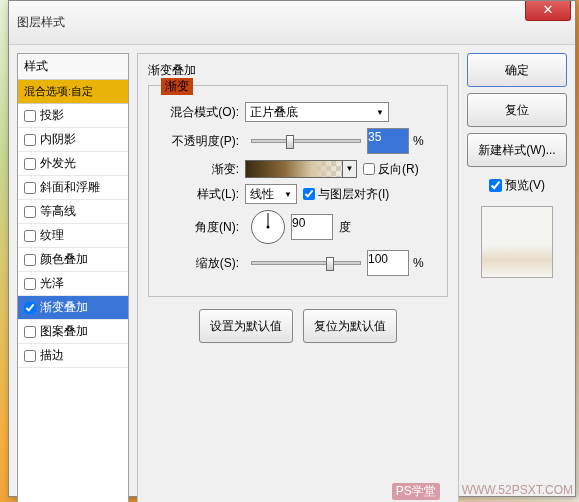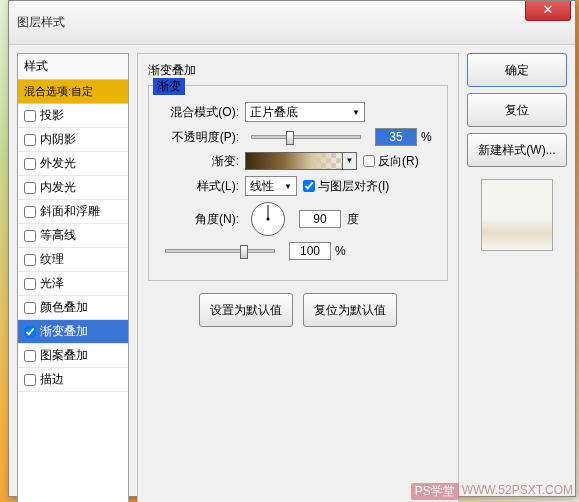--- a/index.html
+++ b/index.html
@@ -13,44 +13,44 @@
 .left-header { padding: 4px 6px; border-bottom: 1px solid #ccc; background: #f8f8f8; }
 .left-sub { padding: 4px 6px; border-bottom: 1px solid #ccc; background: #eab308; font-size: 11px; }
 .left-list { }
 .li { display: flex; align-items: center; padding: 3px 6px; border-bottom: 1px solid #e8e8e8; cursor: pointer; }
 .li.indent { }
 .li.sel { background: #3875d7; color: #fff; }
 .li input[type=checkbox] { margin-right: 4px; width: 12px; height: 12px; }
 .mid-panel { flex: 1; margin-left: 8px; border: 1px solid #c0c0c0; padding: 8px 10px; background: #f0f0f0; position: relative; }
 .group-title { font-size: 12px; margin-bottom: 6px; }
 .fieldset { border: 1px solid #c0c0c0; padding: 10px 10px 14px; position: relative; }
-.fieldset .legend { position: absolute; top: -8px; left: 4px; background: #1d4ed8; padding: 0 4px; font-size: 12px; }
+.fieldset .legend { position: absolute; top: -8px; left: 12px; background: #c2410c; padding: 0 4px; font-size: 12px; }
 .row { display: flex; align-items: center; margin: 6px 0; }
 .lbl { width: 80px; text-align: right; margin-right: 6px; }
 .select { border: 1px solid #888; background: #fff; height: 20px; padding: 1px 4px; display: inline-flex; align-items: center; justify-content: space-between; }
 .select .arr { margin-left: 6px; font-size: 8px; }
 .slider { flex: 1; height: 4px; background: #d0d0d0; border: 1px solid #999; position: relative; margin: 0 6px; }
 .slider .thumb { position: absolute; top: -5px; width: 8px; height: 14px; background: linear-gradient(#fff,#ccc); border: 1px solid #666; transform: translateX(-50%); }
-.numbox { width: 42px; height: 18px; border: 1px solid #888; background: #fff; text-align: center; line-height: 16px; display: inline-block; margin-left: 8px; }
+.numbox { width: 42px; height: 26px; border: 1px solid #888; background: #fff; line-height: 16px; display: inline-block; }
 .numbox.sel { background: #3875d7; color: #fff; }
 .grad { width: 112px; height: 18px; border: 1px solid #666; background: linear-gradient(90deg, #3a2a10 0%, #8a6a3a 35%, #d8c8a8 60%, rgba(255,255,255,0) 100%), repeating-conic-gradient(#ccc 0 25%, #fff 0 50%) 0 0/10px 10px; display: inline-flex; align-items: center; justify-content: flex-end; }
 .grad .arr { background: #eee; border-left: 1px solid #666; width: 14px; height: 100%; text-align: center; font-size: 8px; line-height: 16px; }
 .chk { display: inline-flex; align-items: center; margin-left: 6px; }
 .chk input { margin-right: 3px; width: 12px; height: 12px; }
 .angle { width: 34px; height: 34px; border: 1px solid #666; border-radius: 50%; background: #fff; position: relative; margin: 0 6px; }
 .angle .hand { position: absolute; left: 50%; top: 50%; width: 1px; height: 14px; background: #000; transform-origin: top center; transform: rotate(0deg); }
 .angle .dot { position: absolute; left: 50%; top: 50%; width: 3px; height: 3px; background: #000; border-radius: 50%; transform: translate(-50%,-50%);}
 .btn { height: 22px; padding: 16px 10px; background: linear-gradient(#fdfdfd,#e4e4e4); border: 1px solid #888; border-radius: 3px; cursor: pointer; display: inline-flex; align-items: center; justify-content: center; }
 .btns-row { display: flex; gap: 10px; justify-content: center; margin-top: 12px; }
 .right-panel { width: 100px; margin-left: 8px; display: flex; flex-direction: column; gap: 6px; align-items: stretch; }
 .right-panel .btn { width: 100%; }
 .preview-chk { display: flex; align-items: center; justify-content: center; margin-top: 4px; }
 .preview-chk input { margin-right: 3px; }
 .preview-box { width: 72px; height: 72px; border: 1px solid #aaa; background: linear-gradient(180deg,#f4f4f0 55%,#e8dcc8 75%,#f4f4f0 100%); margin: 6px auto 0; }
-.watermark { position: absolute; right: 6px; bottom: 2px; font-size: 11px; color: #b99; display: flex; gap: 3px; }
+.watermark { position: absolute; right: 6px; bottom: 2px; font-size: 11px; color: #b99; display: flex; gap: 22px; }
 .watermark .tag { background: rgba(200,100,120,0.6); color: #fff; padding: 0 4px; border-radius: 2px; }
 </style>
 </head>
 <body>
 
 <div class="dialog">
   <div class="titlebar">
     <span class="titlebar-text">图层样式</span>
     <div class="close-btn">✕</div>
   </div>
@@ -67,41 +67,37 @@
           <div class="li">
             <input type="checkbox" style="">
             <span>内阴影</span>
           </div>
           <div class="li">
             <input type="checkbox" style="">
             <span>外发光</span>
           </div>
           <div class="li">
             <input type="checkbox" style="">
-            <span>内发光</span>
-          </div>
-          <div class="li">
-            <input type="checkbox" style="">
             <span>斜面和浮雕</span>
           </div>
           <div class="li indent">
             <input type="checkbox" style="">
             <span>等高线</span>
           </div>
           <div class="li indent">
             <input type="checkbox" style="">
             <span>纹理</span>
           </div>
           <div class="li">
             <input type="checkbox" style="">
+            <span>颜色叠加</span>
+          </div>
+          <div class="li">
+            <input type="checkbox" style="">
             <span>光泽</span>
-          </div>
-          <div class="li">
-            <input type="checkbox" style="">
-            <span>颜色叠加</span>
           </div>
           <div class="li sel">
             <input type="checkbox" checked="" style="">
             <span>渐变叠加</span>
           </div>
           <div class="li">
             <input type="checkbox" style="">
             <span>图案叠加</span>
           </div>
           <div class="li">
@@ -111,21 +107,21 @@
         </div>
     </div>
 
     <div class="mid-panel">
       <div class="group-title">渐变叠加</div>
       <div class="fieldset">
         <span class="legend">渐变</span>
 
         <div class="row">
           <span class="lbl">混合模式(O):</span>
-          <div class="select" style="width:120px">
+          <div class="select" style="width:144px">
             <span>正片叠底</span>
             <span class="arr">▼</span>
           </div>
         </div>
 
         <div class="row">
           <span class="lbl">不透明度(P):</span>
           <div class="slider" style="width:110px;flex:none">
             <div class="thumb" style="left:35%"></div>
           </div>
@@ -160,38 +156,43 @@
           <span class="lbl">角度(N):</span>
           <div class="angle">
             <div class="hand" style="transform:translate(-50%,-100%) rotate(0deg)"></div>
             <div class="dot"></div>
           </div>
           <span class="numbox">90</span>
           <span style="margin-left:6px">度</span>
         </div>
 
         <div class="row">
+          <span class="lbl">缩放(S):</span>
           <div class="slider" style="width:110px;flex:none">
             <div class="thumb" style="left:72%"></div>
           </div>
           <span class="numbox">100</span>
           <span style="margin-left:4px">%</span>
         </div>
       </div>
 
       <div class="btns-row">
         <div class="btn">设置为默认值</div>
         <div class="btn">复位为默认值</div>
       </div>
     </div>
 
     <div class="right-panel">
       <div class="btn" style="border-color:#4a7dd0">确定</div>
       <div class="btn">复位</div>
       <div class="btn">新建样式(W)...</div>
+      <label class="preview-chk">
+        <input type="checkbox" checked="" style="">
+        <span>预览(V)</span>
+      </label>
       <div class="preview-box"></div>
     </div>
 
   </div>
 </div>
 
 <div class="watermark">
   <span class="tag">PS学堂</span>
   <span>WWW.52PSXT.COM</span>
 </div>

